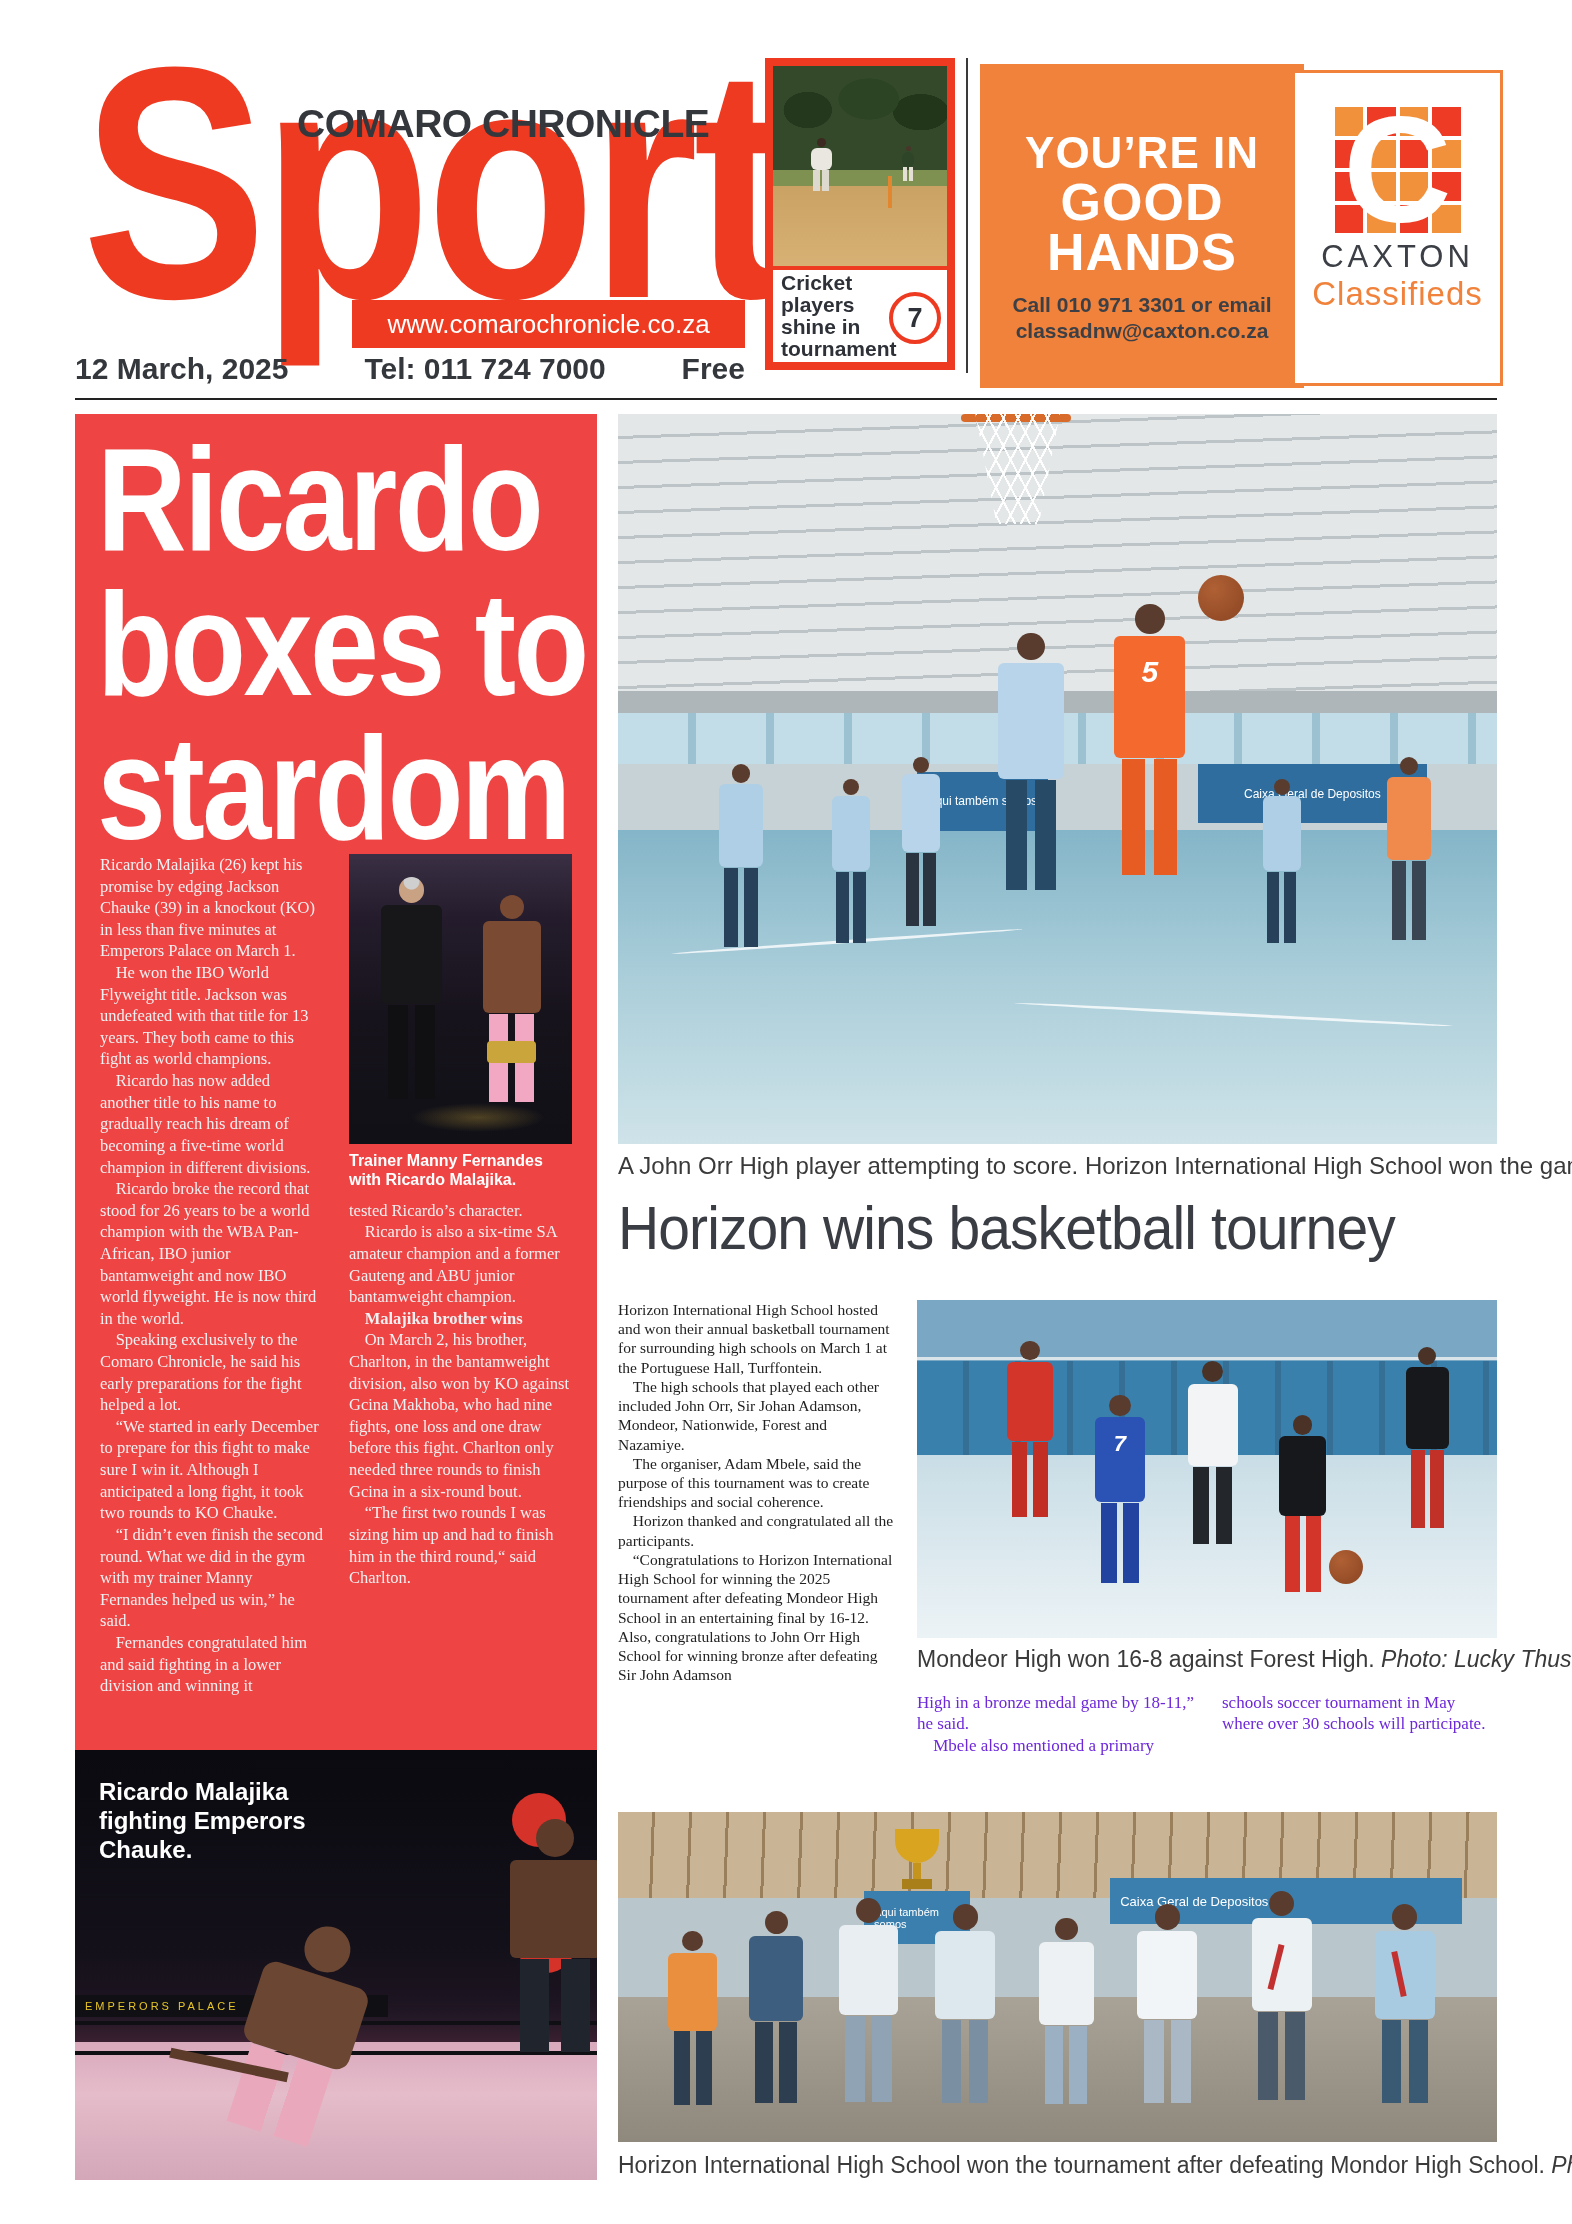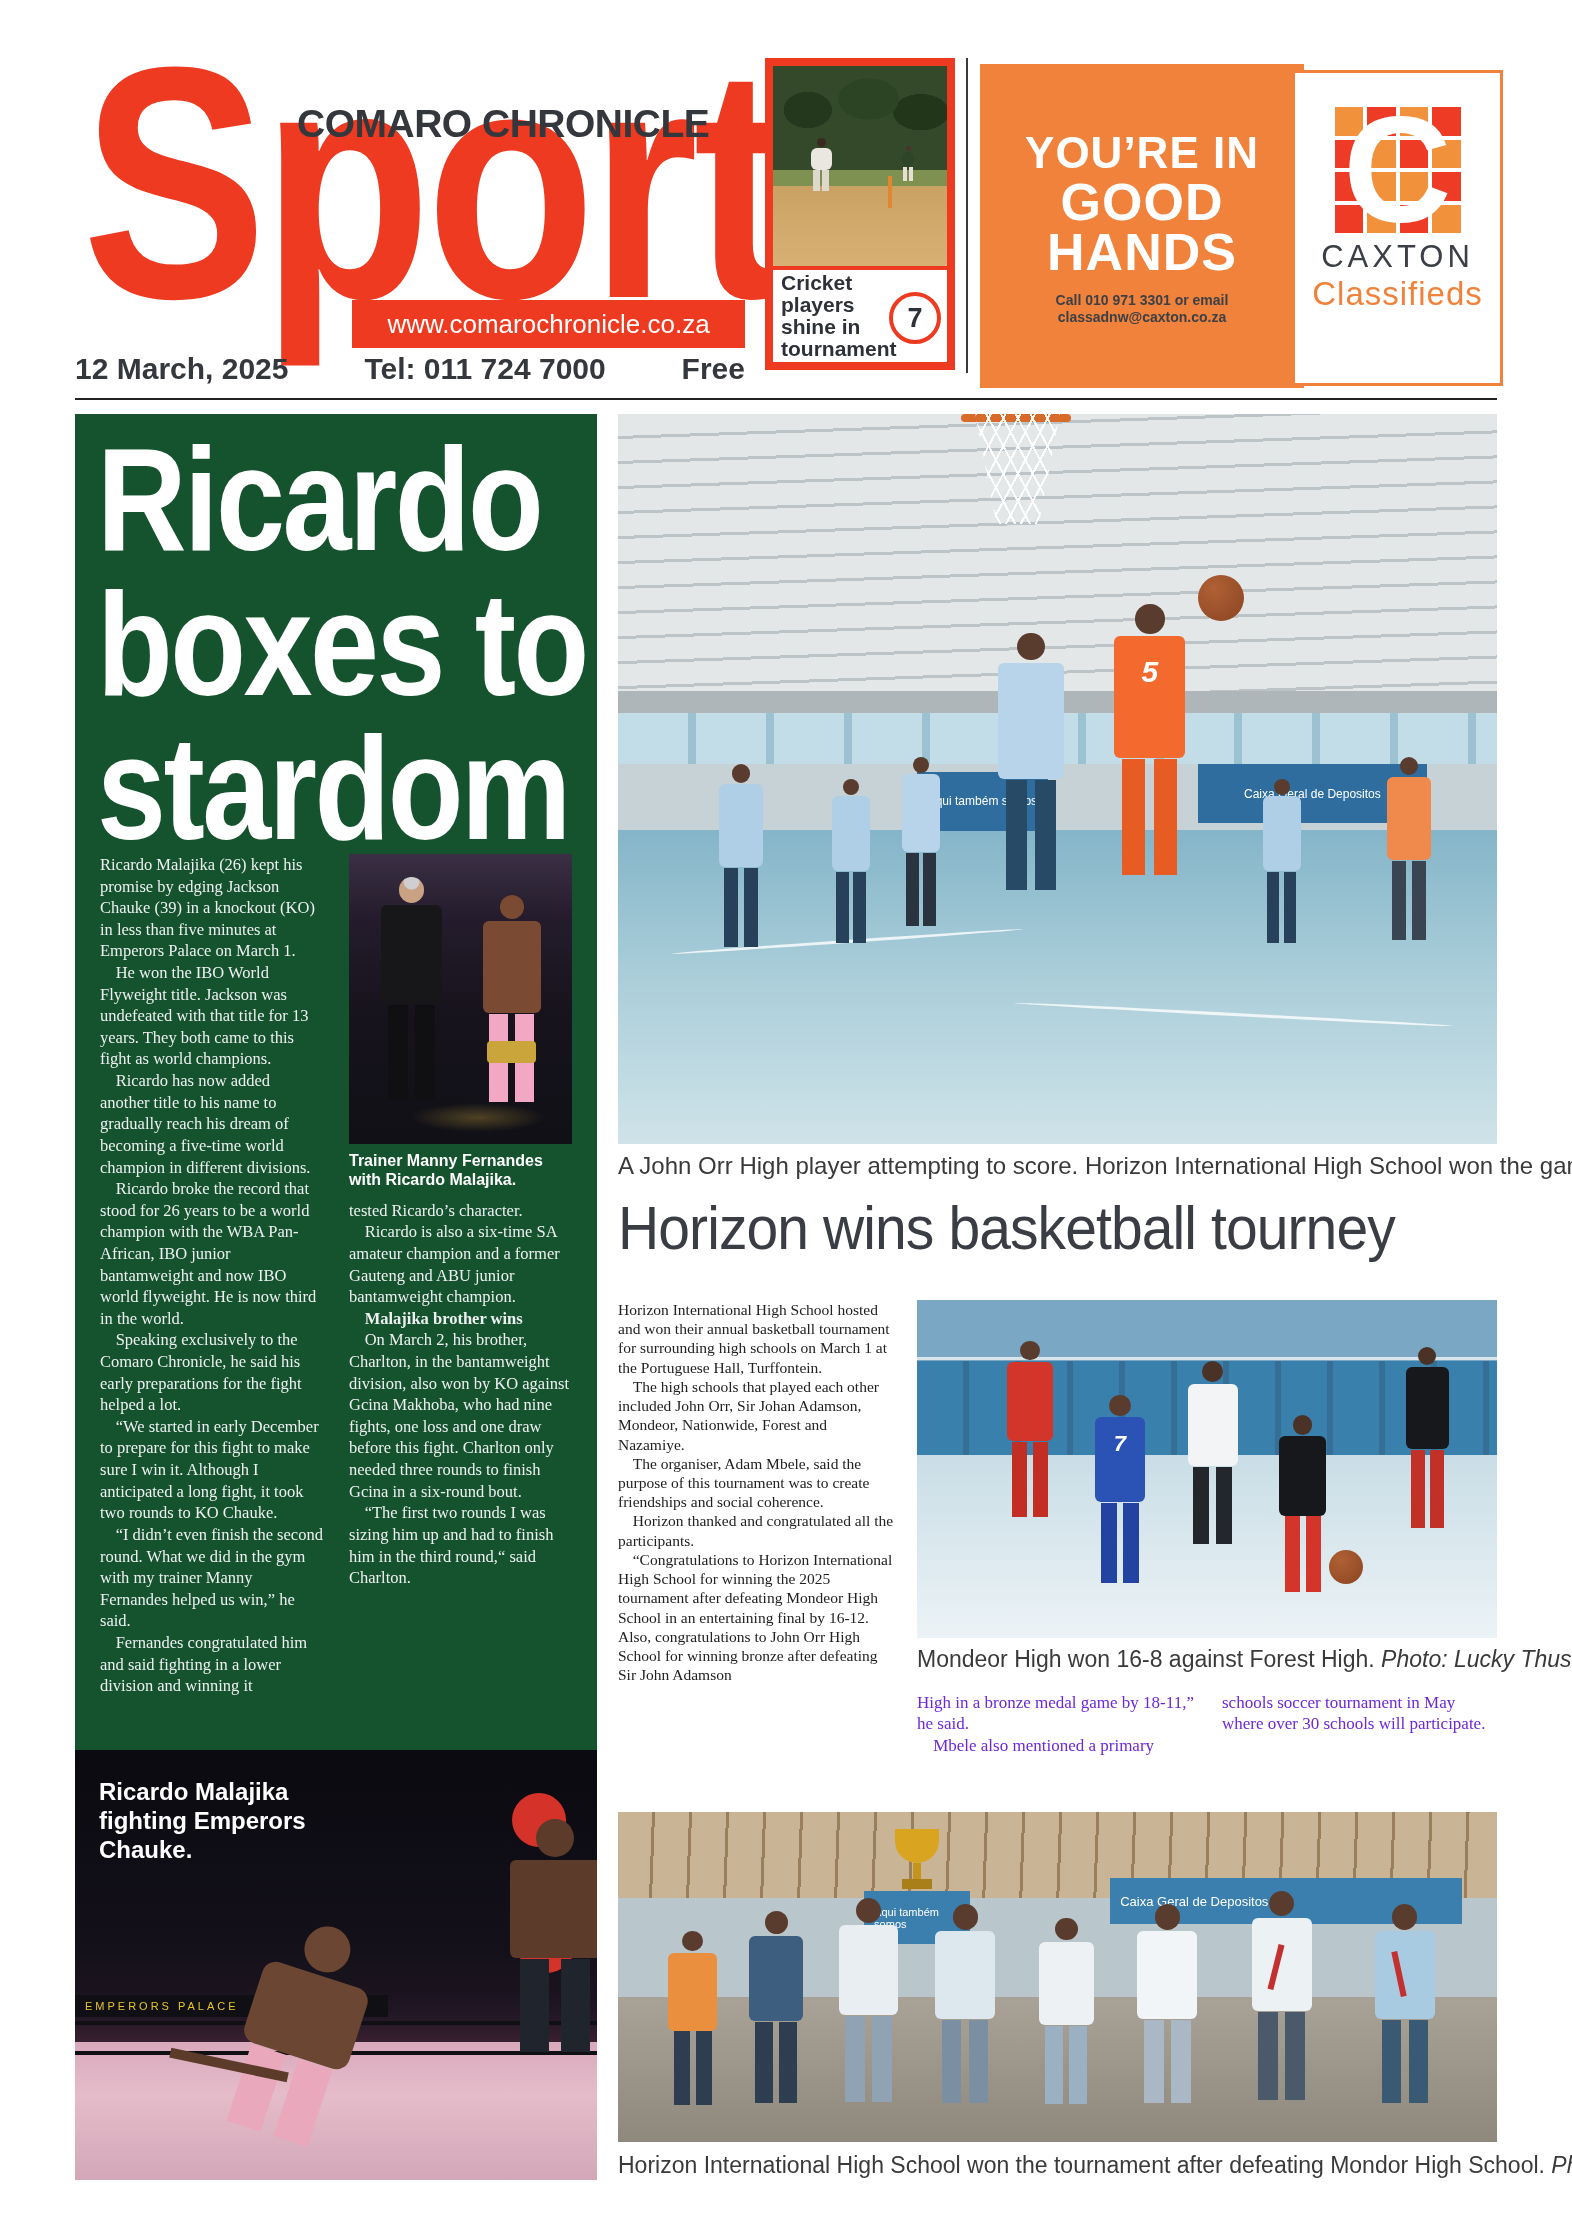--- a/index.html
+++ b/index.html
@@ -35,37 +35,37 @@
   .promo-page{position:absolute;right:6px;top:22px;width:44px;height:44px;border-radius:50%;
               background:#fff;border:4px solid #ED3A20;color:#2E3238;font-size:27px;font-weight:bold;
               display:flex;align-items:center;justify-content:center;}
   .vdiv{position:absolute;left:966px;top:58px;width:2px;height:315px;background:#3a3a3a;}
 
   
   .ad{position:absolute;left:980px;top:64px;width:324px;height:324px;background:#F0823B;color:#fff;
       text-align:center;}
   .ad .l1{margin-top:64px;font-size:44px;font-weight:bold;letter-spacing:1px;}
   .ad .l2,.ad .l3{font-size:52px;font-weight:bold;line-height:.96;letter-spacing:1px;}
-  .ad .c1,.ad .c2{font-size:14px;font-weight:bold;color:#3C4046;line-height:1.25;}
+  .ad .c1,.ad .c2{font-size:21px;font-weight:bold;color:#3C4046;line-height:1.25;}
   .ad .c1{margin-top:14px;}
   .caxton{position:absolute;left:1292px;top:70px;width:205px;height:310px;background:#fff;
           border:3px solid #F0823B;text-align:center;}
   .cx-grid{position:relative;width:126px;height:126px;margin:34px auto 6px;display:grid;
            grid-template-columns:repeat(4,1fr);grid-template-rows:repeat(4,1fr);gap:4px;}
   .cx-grid i{display:block;}
   .cx-grid .o{background:#F2913B;} .cx-grid .r{background:#EE3B25;}
   .cx-c{position:absolute;left:0;top:-12px;width:100%;text-align:center;font-size:150px;line-height:150px;
         font-weight:bold;color:#fff;font-family:"Liberation Sans",sans-serif;}
   .cx-name{font-size:31px;color:#3C4046;letter-spacing:4px;}
   .cx-sub{font-size:33px;color:#F0823B;letter-spacing:1px;}
 
   .rule{position:absolute;left:75px;top:398px;width:1422px;height:2px;background:#222;}
 
   
-  .panel{position:absolute;left:75px;top:414px;width:522px;height:1766px;background:#14532d;overflow:hidden;}
+  .panel{position:absolute;left:75px;top:414px;width:522px;height:1766px;background:#ef4444;overflow:hidden;}
   .panel-head{padding:14px 0 0 22px;color:#fff;font-weight:bold;}
   .panel-head div{font-size:146px;line-height:.99;transform:scaleX(.85);transform-origin:0 50%;
                   letter-spacing:-3px;white-space:nowrap;}
   .ncols{position:absolute;left:0;top:440px;width:100%;height:884px;display:flex;gap:26px;padding:0 25px;box-sizing:border-box;}
   .ncol{width:223px;height:100%;overflow:hidden;color:#EEF0F2;font-family:"Liberation Serif",serif;
         font-size:16.5px;line-height:1.31;}
   .ncol p{margin:0;text-indent:.95em;}
   .ncol p:first-child{text-indent:0;}
   .ncol .noindent p:first-child{text-indent:0;}
   .subhead{font-weight:bold;margin:0;}

